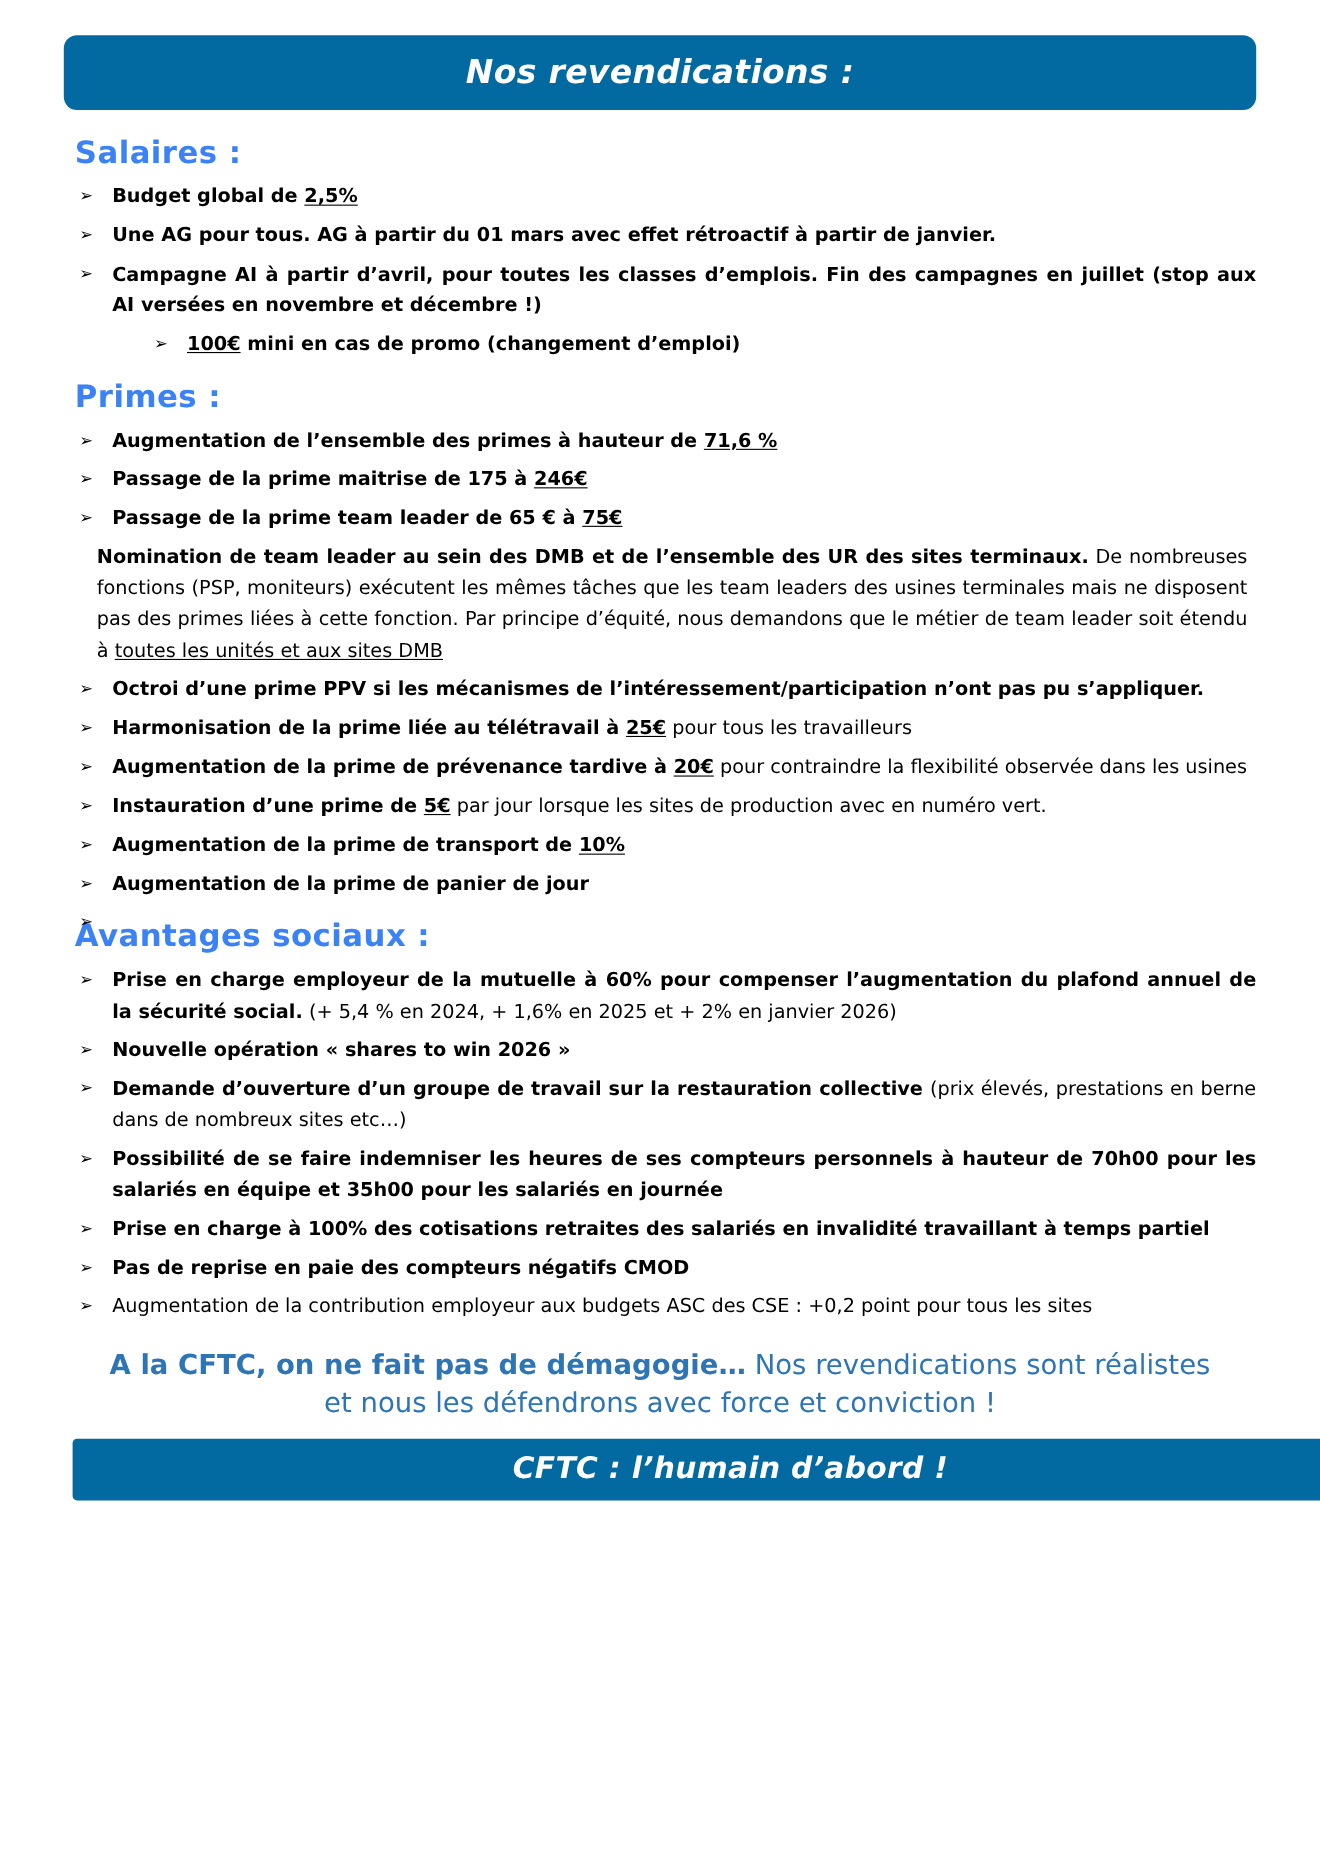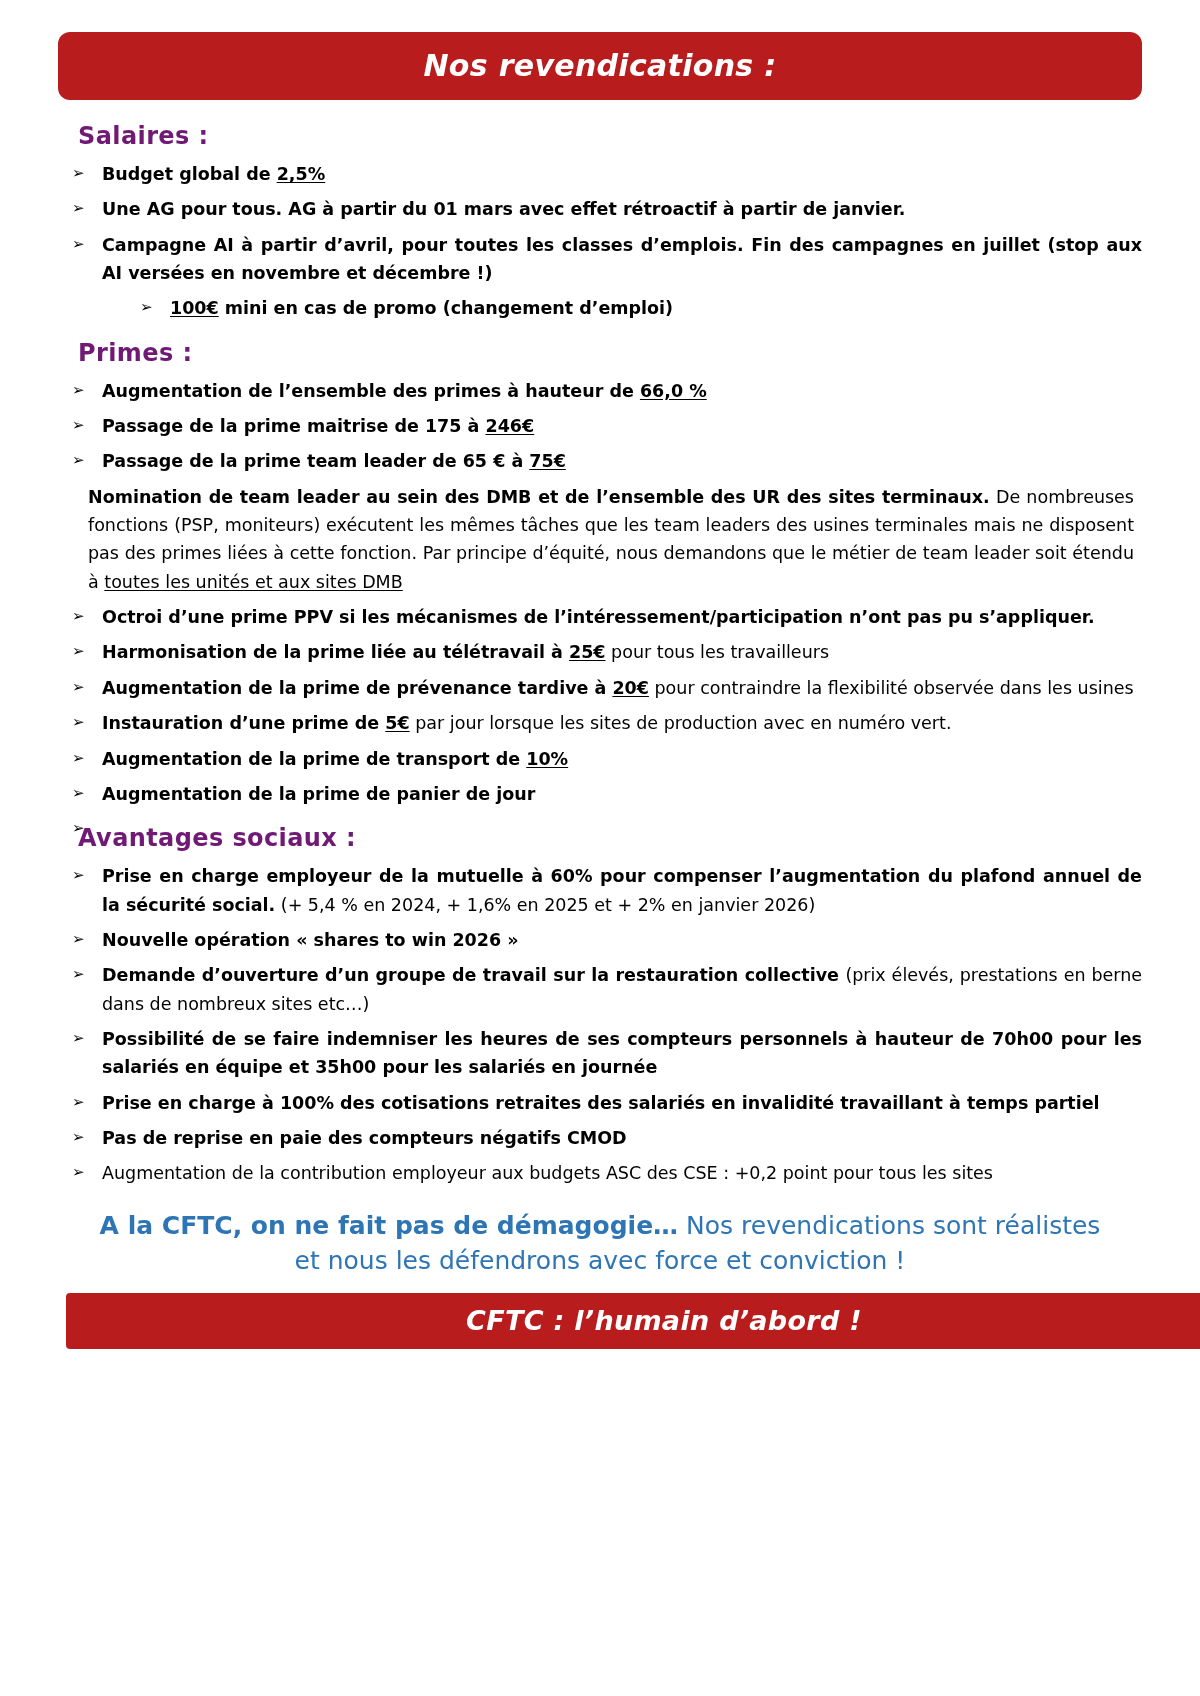--- a/index.html
+++ b/index.html
@@ -17,21 +17,21 @@
   .page {
     width: 1200px;
     min-height: 1696px;
     box-sizing: border-box;
     padding: 32px 58px 0 58px;
     position: relative;
   }
 
   
   .banner {
-    background: #b91c1c;
+    background: #0369a1;
     color: #ffffff;
     border-radius: 12px;
     text-align: center;
     font-style: italic;
     font-weight: 600;
     letter-spacing: .3px;
   }
   .banner-top {
     height: 68px;
     line-height: 68px;
@@ -43,24 +43,24 @@
     line-height: 56px;
     font-size: 27px;
     border-radius: 4px;
     margin-top: 14px;
     width: 1196px;
     margin-left: 8px;
   }
 
   
   .section-head {
-    color: #701a75;
+    color: #3b82f6;
     font-weight: 700;
-    font-size: 24px;
-    margin: 16px 0 10px 20px;
+    font-size: 28px;
+    margin: 16px 0 10px 10px;
     letter-spacing: .4px;
   }
 
   
   ul.arrow-list {
     list-style: none;
     margin: 0;
     padding: 0;
   }
   ul.arrow-list > li {
@@ -125,21 +125,21 @@
   <div id="sections-root">
       <div class="section-head">Salaires :</div>
       <ul class="arrow-list bullets-l1">
         <li><span class="arrow">➢</span><span class="b">Budget global de </span><span class="bu">2,5%</span></li>
         <li><span class="arrow">➢</span><span class="b">Une AG pour tous. AG à partir du 01 mars avec effet rétroactif à partir de janvier.</span></li>
         <li><span class="arrow">➢</span><span class="b">Campagne AI à partir d’avril, pour toutes les classes d’emplois. Fin des campagnes en juillet (stop aux AI versées en novembre et décembre !)</span></li>
         <li class="sub"><span class="arrow">➢</span><span class="bu">100€</span><span class="b"> mini en cas de promo (changement d’emploi)</span></li>
       </ul>
       <div class="section-head">Primes :</div>
       <ul class="arrow-list bullets-l1">
-        <li><span class="arrow">➢</span><span class="b">Augmentation de l’ensemble des primes à hauteur de </span><span class="bu">66,0 %</span></li>
+        <li><span class="arrow">➢</span><span class="b">Augmentation de l’ensemble des primes à hauteur de </span><span class="bu">71,6 %</span></li>
         <li><span class="arrow">➢</span><span class="b">Passage de la prime maitrise de 175 à </span><span class="bu">246€</span></li>
         <li><span class="arrow">➢</span><span class="b">Passage de la prime team leader de 65 € à </span><span class="bu">75€</span></li>
       </ul>
       <div class="para"><span class="b">Nomination de team leader au sein des DMB et de l’ensemble des UR des sites terminaux.</span><span class="n"> De nombreuses fonctions (PSP, moniteurs) exécutent les mêmes tâches que les team leaders des usines terminales mais ne disposent pas des primes liées à cette fonction. Par principe d’équité, nous demandons que le métier de team leader soit étendu à </span><span class="u">toutes les unités et aux sites DMB</span></div>
       <ul class="arrow-list bullets-l1">
         <li><span class="arrow">➢</span><span class="b">Octroi d’une prime PPV si les mécanismes de l’intéressement/participation n’ont pas pu s’appliquer.</span></li>
         <li><span class="arrow">➢</span><span class="b">Harmonisation de la prime liée au télétravail à </span><span class="bu">25€</span><span class="n"> pour tous les travailleurs</span></li>
         <li><span class="arrow">➢</span><span class="b">Augmentation de la prime de prévenance tardive à </span><span class="bu">20€</span><span class="n"> pour contraindre la flexibilité observée dans les usines</span></li>
         <li><span class="arrow">➢</span><span class="b">Instauration d’une prime de </span><span class="bu">5€</span><span class="n"> par jour lorsque les sites de production avec en numéro vert.</span></li>
         <li><span class="arrow">➢</span><span class="b">Augmentation de la prime de transport de </span><span class="bu">10%</span></li>

